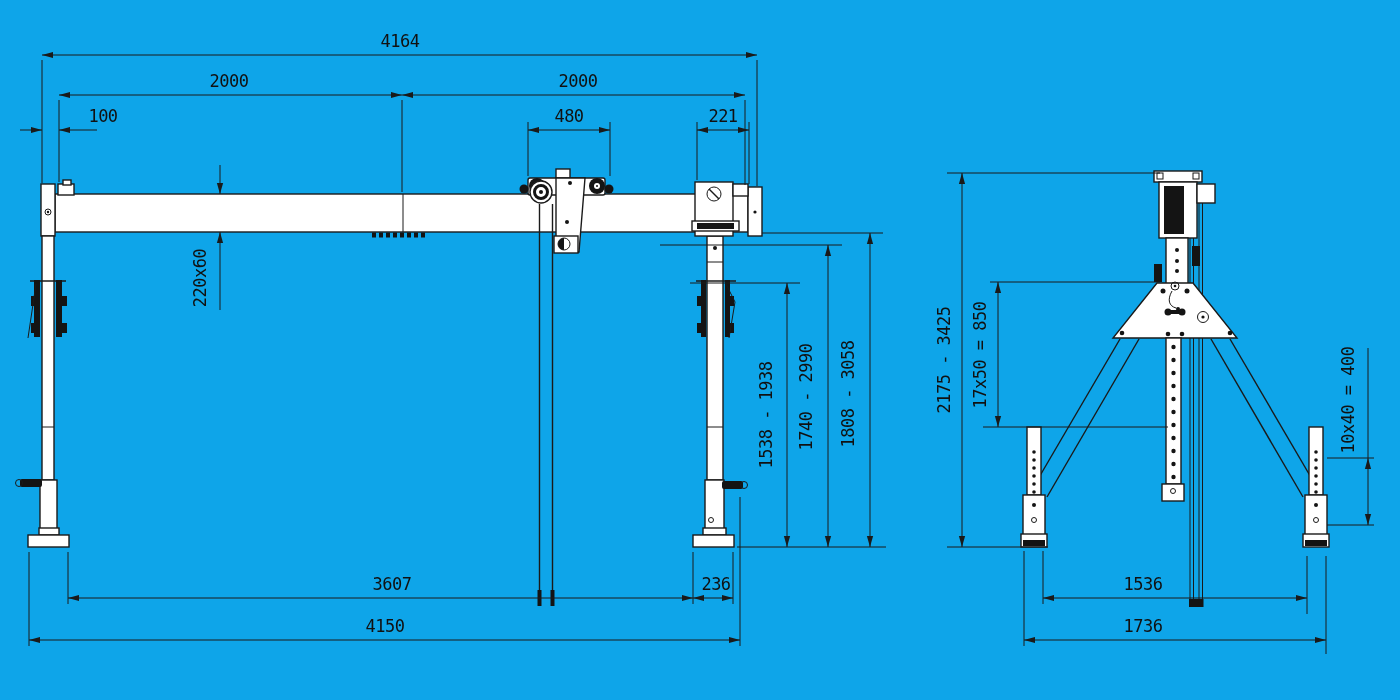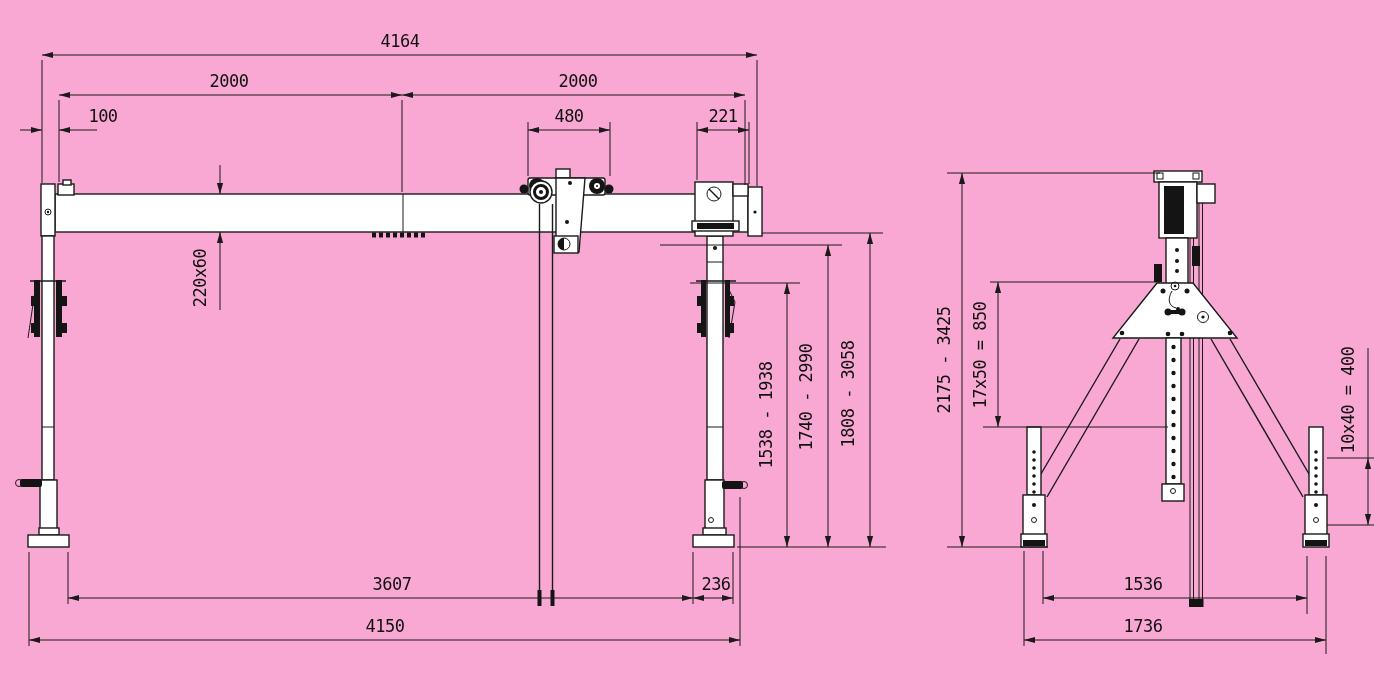--- a/index.html
+++ b/index.html
@@ -1,16 +1,16 @@
 <!DOCTYPE html>
 <html><head>
 <meta charset="utf-8">
 <style>
   html,body{margin:0;padding:0;background:#ffffff;}
-  #stage{width:1400px;height:700px;background:#f9a8d4;position:relative;overflow:hidden;}
+  #stage{width:1400px;height:700px;background:#0ea5e9;position:relative;overflow:hidden;}
   svg{display:block;}
   .ow{fill:#ffffff;stroke:#1a1a1a;stroke-width:1.4;}
   .ol{fill:none;stroke:#1a1a1a;stroke-width:1.4;}
   .tl{fill:none;stroke:#1a1a1a;stroke-width:1;}
   .fl{fill:#141414;stroke:none;}
   .dl{fill:none;stroke:#1a1a1a;stroke-width:1;}
   .dt{font-family:"DejaVu Sans Mono","Liberation Mono",monospace;font-size:17px;fill:#111;
       text-anchor:middle;letter-spacing:-0.5px;}
 </style>
 </head>

